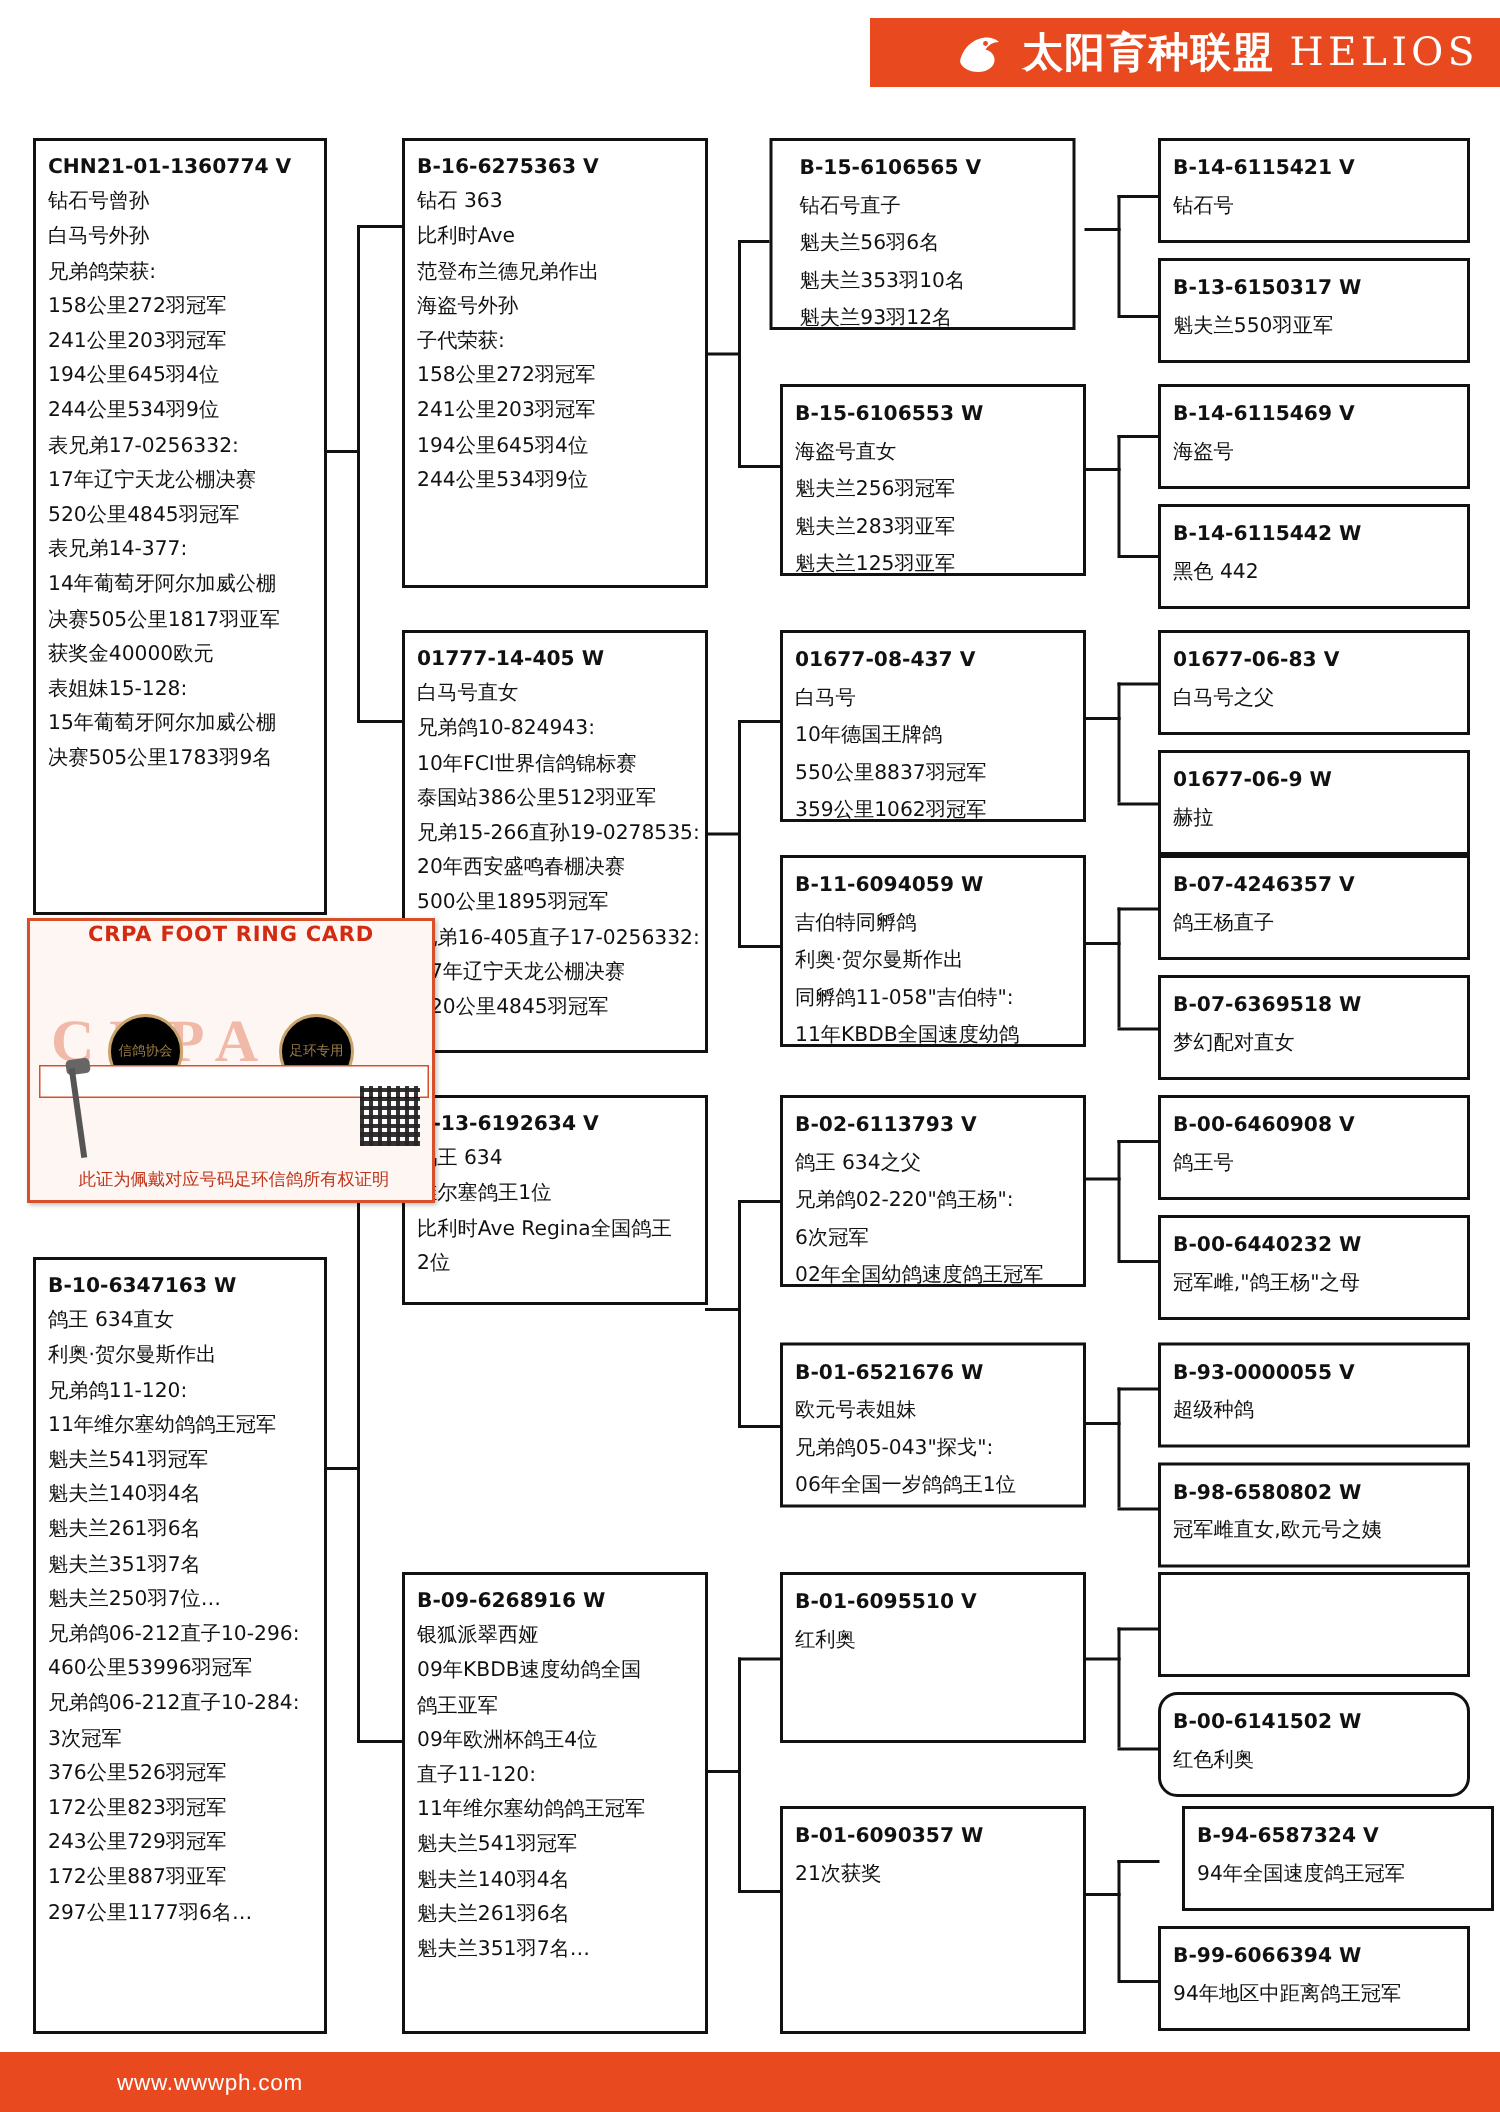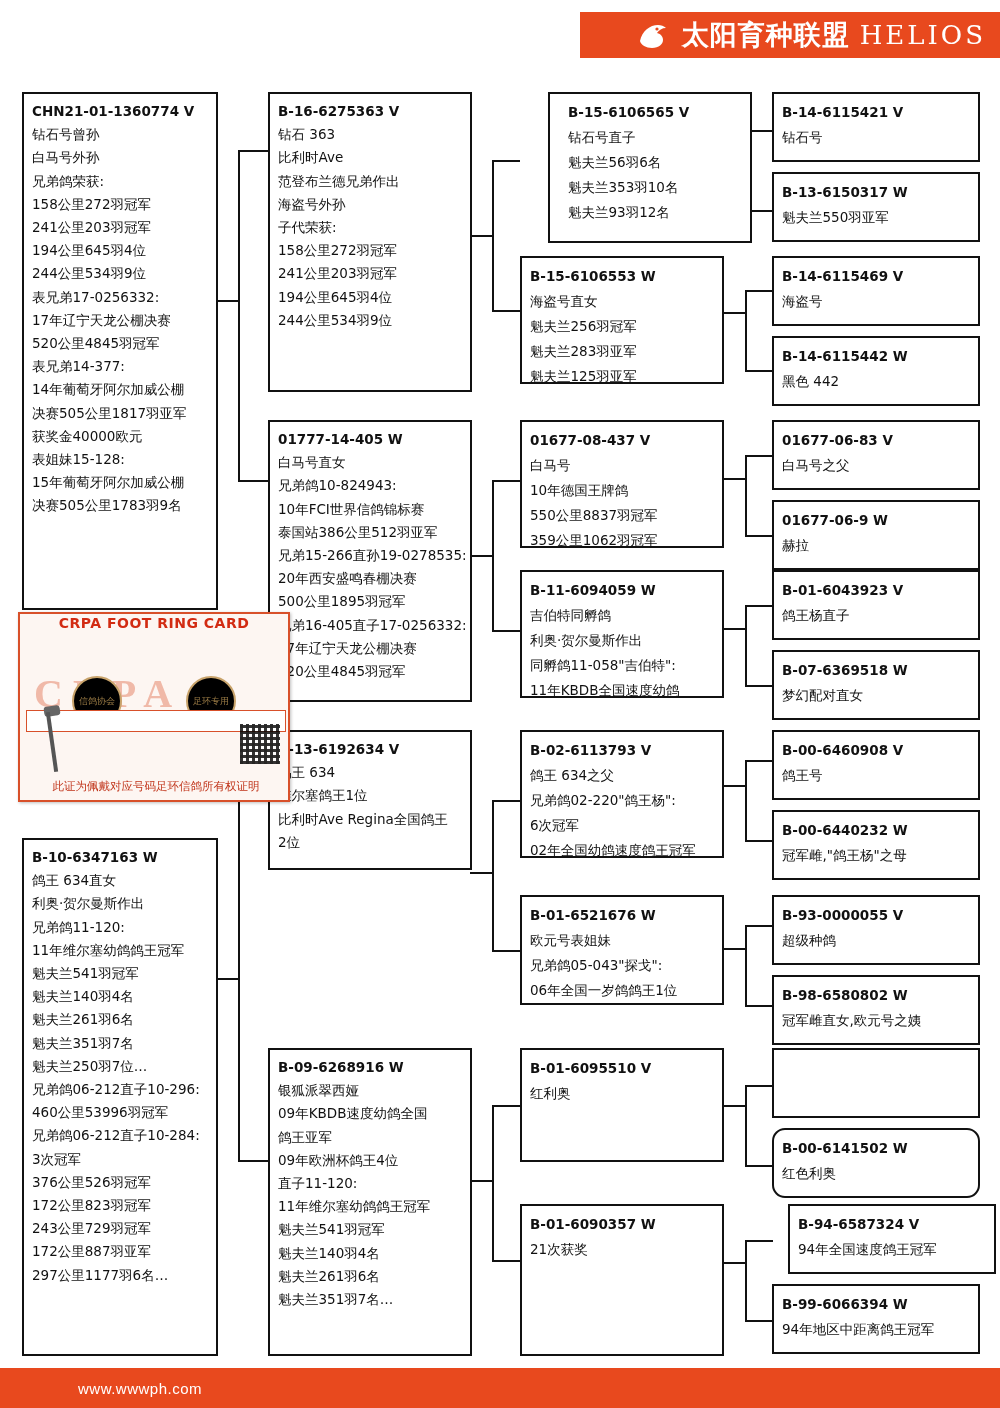--- a/index.html
+++ b/index.html
@@ -283,21 +283,21 @@
   <div class="ln">鸽王亚军</div>
   <div class="ln">09年欧洲杯鸽王4位</div>
   <div class="ln">直子11-120:</div>
   <div class="ln">11年维尔塞幼鸽鸽王冠军</div>
   <div class="ln">魁夫兰541羽冠军</div>
   <div class="ln">魁夫兰140羽4名</div>
   <div class="ln">魁夫兰261羽6名</div>
   <div class="ln">魁夫兰351羽7名…</div>
 </div>
 
-<div class="box col3" style="left:548px;top:92px;width:204px;height:151px;padding-left:18px;">
+<div class="box col3" style="left:513px;top:92px;width:204px;height:128px;padding-left:18px;">
   <div class="ln id">B-15-6106565 V</div>
   <div class="ln">钻石号直子</div>
   <div class="ln">魁夫兰56羽6名</div>
   <div class="ln">魁夫兰353羽10名</div>
   <div class="ln">魁夫兰93羽12名</div>
 </div>
 
 <div class="box col3" style="left:520px;top:256px;width:204px;height:128px;">
   <div class="ln id">B-15-6106553 W</div>
   <div class="ln">海盗号直女</div>
@@ -365,21 +365,21 @@
 </div>
 <div class="box col4" style="left:772px;top:420px;width:208px;height:70px;">
   <div class="ln id">01677-06-83 V</div>
   <div class="ln">白马号之父</div>
 </div>
 <div class="box col4" style="left:772px;top:500px;width:208px;height:70px;">
   <div class="ln id">01677-06-9 W</div>
   <div class="ln">赫拉</div>
 </div>
 <div class="box col4" style="left:772px;top:570px;width:208px;height:70px;">
-  <div class="ln id">B-01-6043923 V</div>
+  <div class="ln id">B-07-4246357 V</div>
   <div class="ln">鸽王杨直子</div>
 </div>
 <div class="box col4" style="left:772px;top:650px;width:208px;height:70px;">
   <div class="ln id">B-07-6369518 W</div>
   <div class="ln">梦幻配对直女</div>
 </div>
 <div class="box col4" style="left:772px;top:730px;width:208px;height:70px;">
   <div class="ln id">B-00-6460908 V</div>
   <div class="ln">鸽王号</div>
 </div>

